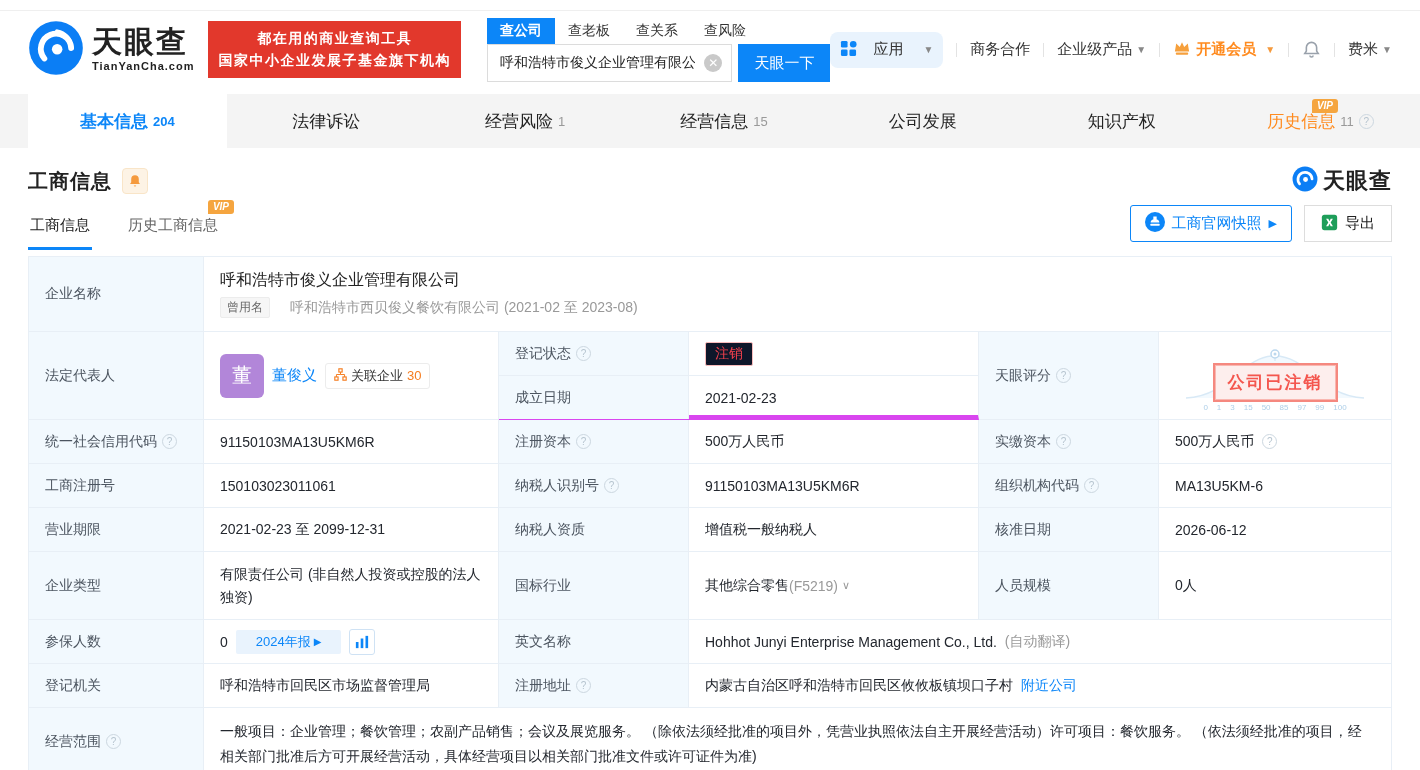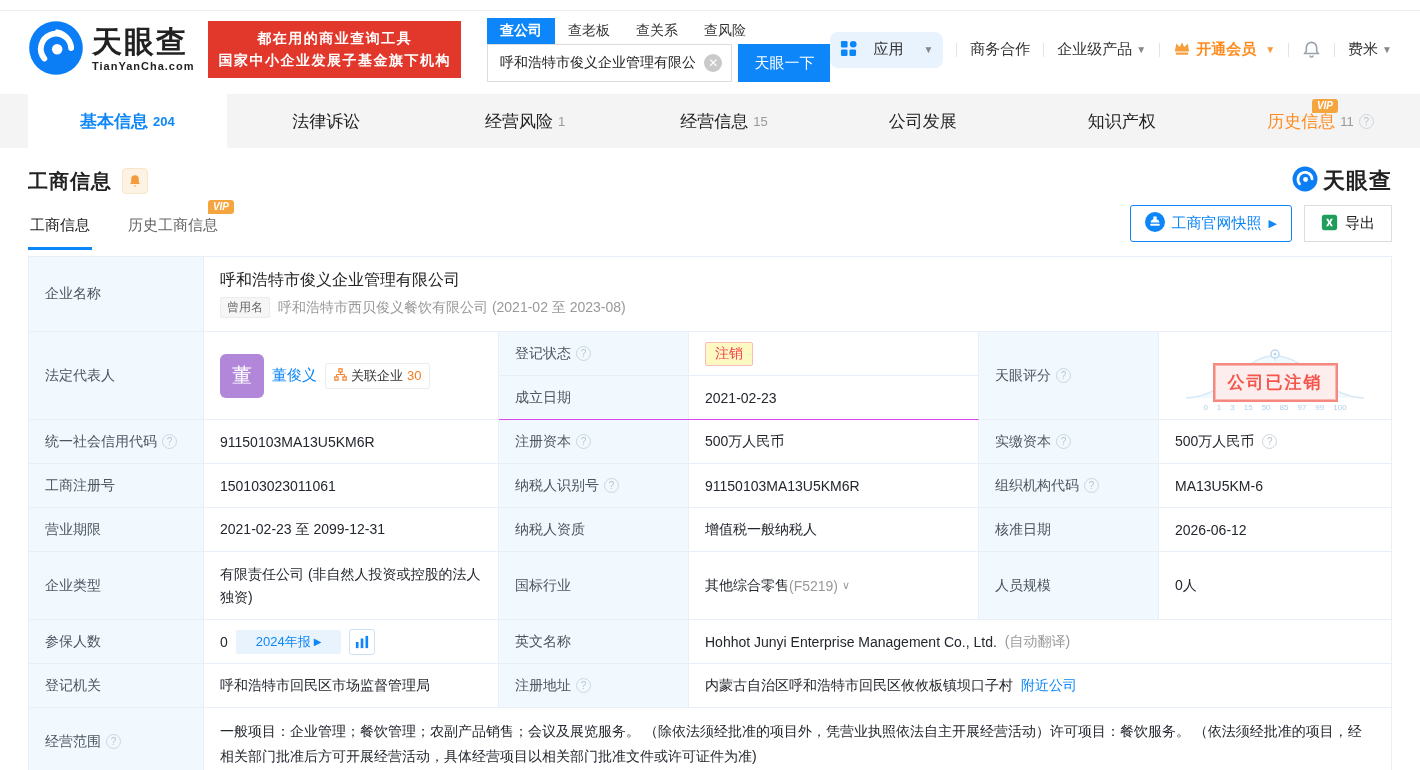--- a/index.html
+++ b/index.html
@@ -69,28 +69,28 @@
   .lastcol{border-right:none;}
   .lastrow{border-bottom:none;}
   .sp26{grid-column:2/7;}
   .sp47{grid-column:4/7;}
   .nested{grid-column:3/5;padding:0;display:grid;grid-template-columns:190px 1fr;grid-template-rows:44px 43px;align-items:stretch;}
   .ncell{display:flex;align-items:center;padding:0 16px;}
   .ncell.nl{background:#f2f9fe;color:#4c5560;border-right:1px solid #e8eff6;gap:5px;}
   .ncell.top{border-bottom:1px solid #e8eff6;}
   .colcell{flex-direction:column;align-items:flex-start;justify-content:center;gap:6px;}
   .cname{font-size:16px;color:#222;}
-  .formerline{display:flex;align-items:center;gap:8px;}
+  .formerline{display:flex;align-items:center;gap:20px;}
   .badge-gray{background:#f6f6f6;border:1px solid #ececec;color:#666;font-size:12px;padding:1px 6px;border-radius:2px;}
   .graytxt{color:#999;}
   .avatar{width:44px;height:44px;border-radius:6px;background:#b286d9;color:#fff;font-size:20px;display:flex;align-items:center;justify-content:center;flex:none;}
   .bluelink{color:#0c86f8;cursor:pointer;text-decoration:none;}
   .badge-rel{display:flex;align-items:center;gap:4px;border:1px solid #ececec;border-radius:3px;padding:3px 8px;font-size:13px;color:#333;cursor:pointer;background:#fff;}
   .orange-num{color:#f57c1f;}
-  .badge-red{background:#fef9c3;border:1px solid #f9bcbc;color:#f3414d;font-size:14px;padding:2px 9px;border-radius:2px;}
+  .badge-red{background:#0f172a;border:1px solid #f9bcbc;color:#f3414d;font-size:14px;padding:2px 9px;border-radius:2px;}
   .scorecell{position:relative;justify-content:center;overflow:hidden;padding:0;}
   .gauge{position:absolute;bottom:16px;left:50%;transform:translateX(-50%);}
   .scale{position:absolute;bottom:7px;left:50%;transform:translateX(-50%);display:flex;gap:9px;font-size:8px;color:#aecfe8;}
   .stamp{position:relative;border:2px solid #f5887f;background:#fdeeed;color:#f4564e;font-weight:bold;font-size:17px;letter-spacing:2px;padding:6px 13px;box-shadow:inset 0 0 0 1px #f9b7b1;white-space:nowrap;margin-top:14px;}
   .badge-report{background:#e9f3fd;color:#0c86f8;font-size:13px;padding:3px 20px;border-radius:2px;cursor:pointer;display:flex;align-items:center;gap:3px;}
   .chartbox{width:26px;height:26px;border:1px solid #cfe2f4;border-radius:3px;display:flex;align-items:center;justify-content:center;cursor:pointer;background:#fff;}
   .gap8{gap:8px;}
   .codegray{color:#999;}
   .chev{color:#999;font-size:11px;margin-left:4px;cursor:pointer;}
   .scopecell{align-items:flex-start;padding:11px 16px;line-height:1.75;display:block;}
@@ -289,21 +289,21 @@
             <rect x="6" y="1" width="4" height="4" fill="none" stroke="#f57c1f" stroke-width="1.4"></rect>
             <rect x="1" y="11" width="4" height="4" fill="none" stroke="#f57c1f" stroke-width="1.4"></rect>
             <rect x="11" y="11" width="4" height="4" fill="none" stroke="#f57c1f" stroke-width="1.4"></rect>
             <path d="M8 5v3M8 8H3v3M8 8h5v3" fill="none" stroke="#f57c1f" stroke-width="1.2"></path>
           </svg>
       </span>
       <span>关联企业</span>
       <span class="orange-num">30</span>
     </span>
   </div>
-  <div class="cell nested" style="padding:0;border-bottom:1px solid #d946ef;">
+  <div class="cell nested" style="padding:0;border-bottom:5px solid #d946ef;">
     <div class="ncell nl top">
       <span>登记状态</span>
       <span class="helpdot">?</span>
     </div>
     <div class="ncell top">
       <span class="badge-red">注销</span>
     </div>
     <div class="ncell nl">
       <span>成立日期</span>
     </div>

